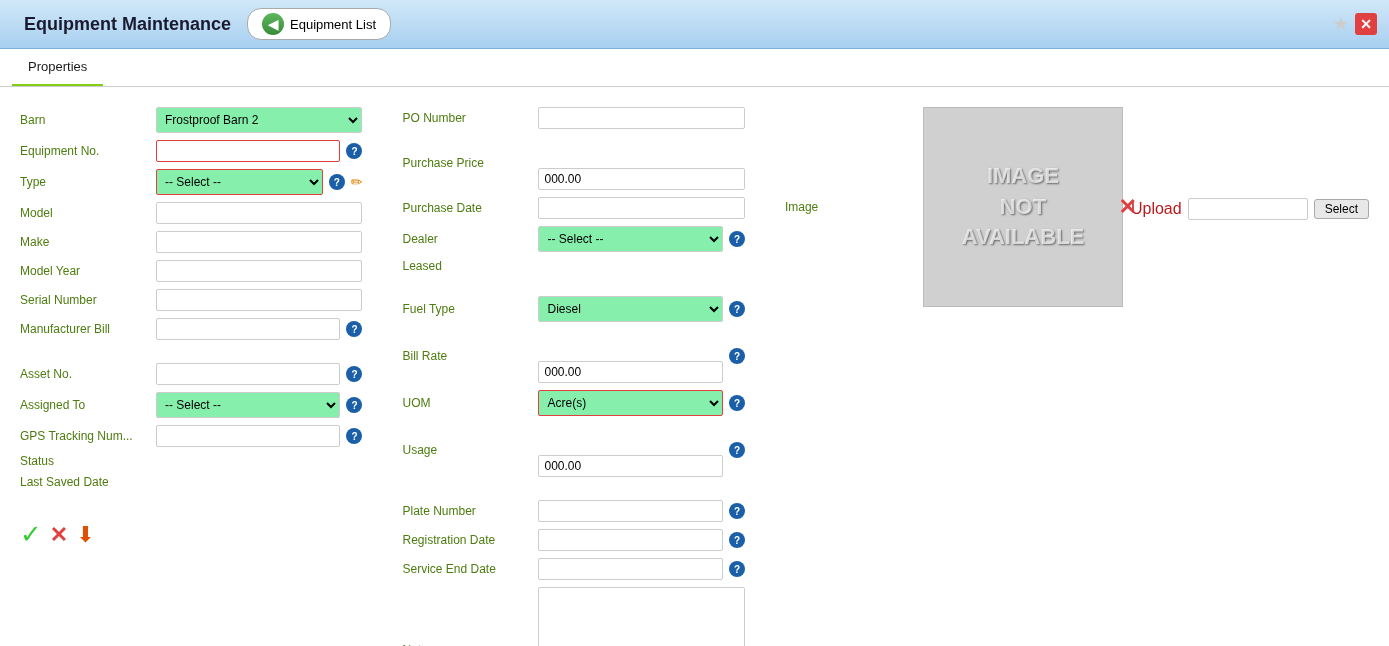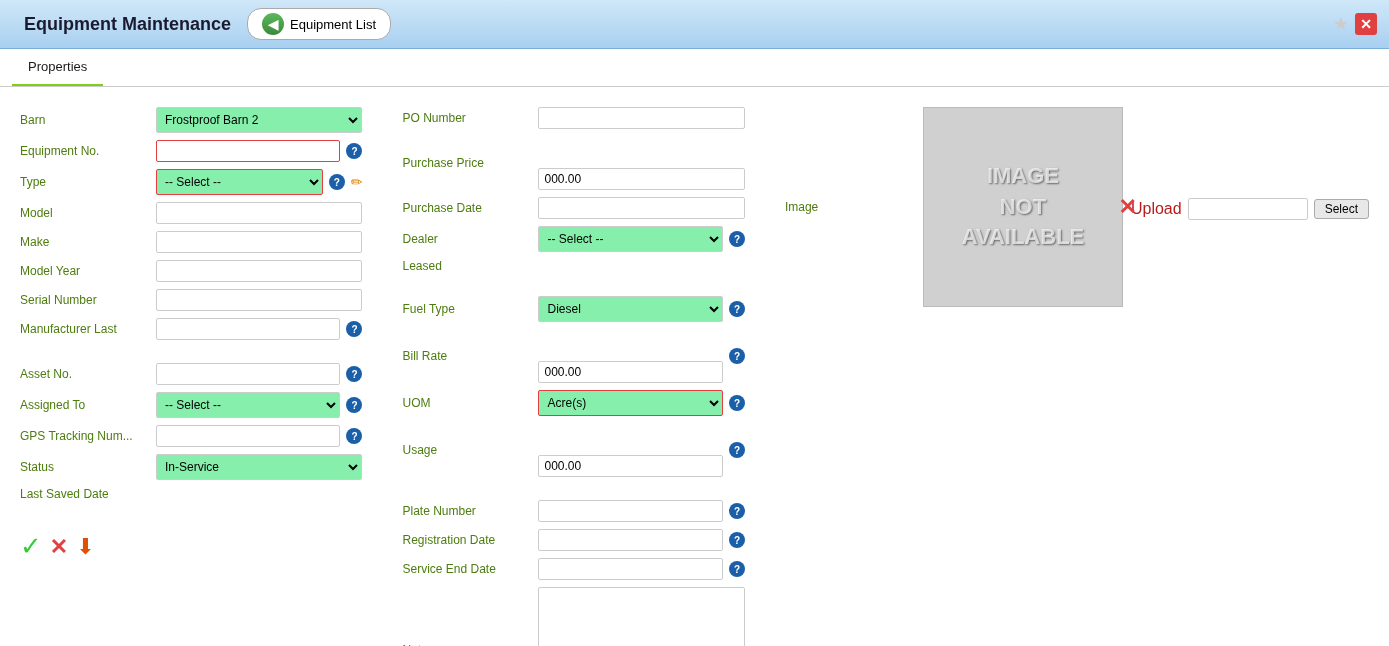--- a/index.html
+++ b/index.html
@@ -226,21 +226,21 @@
         <span class="field-label">Model Year</span>
         <input type="text" class="field-input" value="" style="">
       </div>
 
       <div class="field-row">
         <span class="field-label">Serial Number</span>
         <input type="text" class="field-input" value="" style="">
       </div>
 
       <div class="field-row">
-        <span class="field-label">Manufacturer Last</span>
+        <span class="field-label">Manufacturer Bill</span>
         <input type="text" class="field-input" value="" style="">
         <span class="help-icon">?</span>
       </div>
 
       <div class="section-spacer"></div>
 
       <div class="field-row">
         <span class="field-label">Asset No.</span>
         <input type="text" class="field-input" value="" style="">
         <span class="help-icon">?</span>
@@ -257,25 +257,20 @@
       </div>
 
       <div class="field-row">
         <span class="field-label">GPS Tracking Num...</span>
         <input type="text" class="field-input" value="" style="">
         <span class="help-icon">?</span>
       </div>
 
       <div class="field-row">
         <span class="field-label">Status</span>
-        <select class="field-select">
-          <option>In-Service</option>
-          <option>Out-of-Service</option>
-          <option>Retired</option>
-        </select>
       </div>
 
       <div class="field-row">
         <span class="field-label">Last Saved Date</span>
         <span></span>
       </div>
 
       <div class="action-bar">
         <span class="action-check">✓</span>
         <span class="action-x">✕</span>

